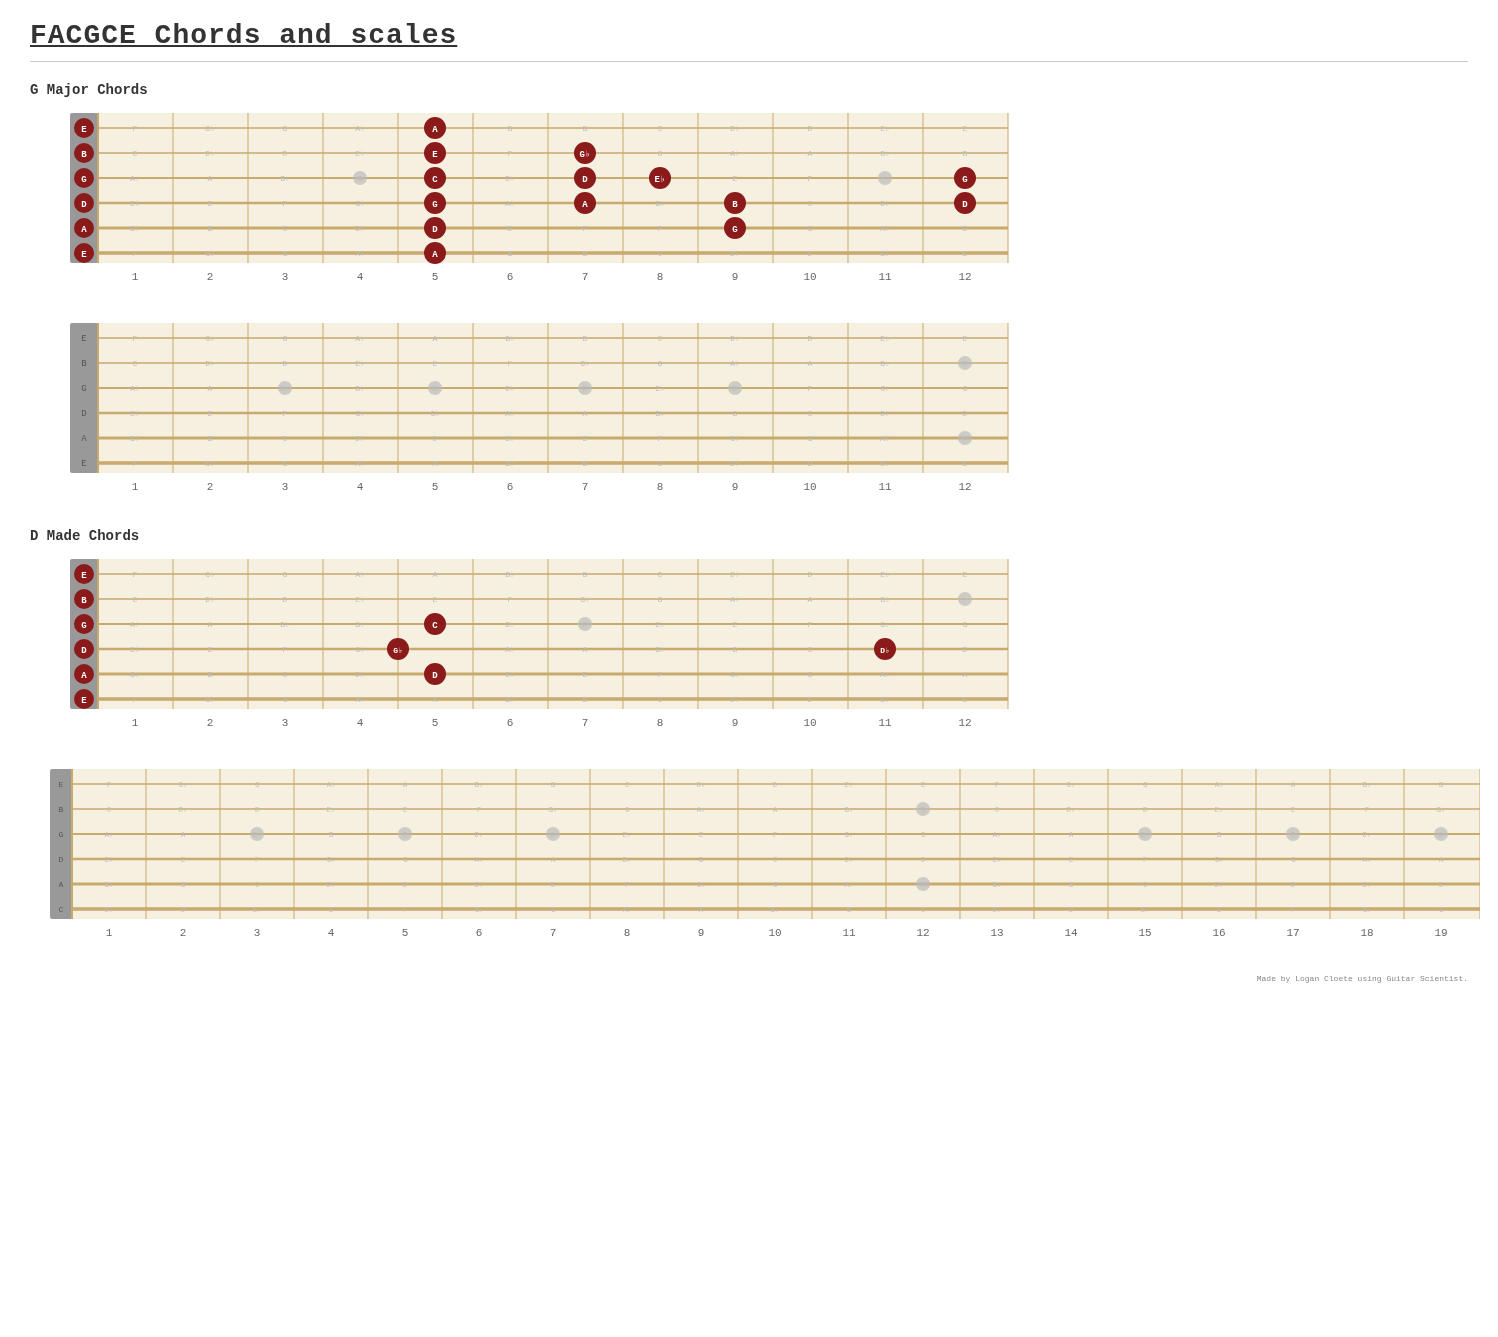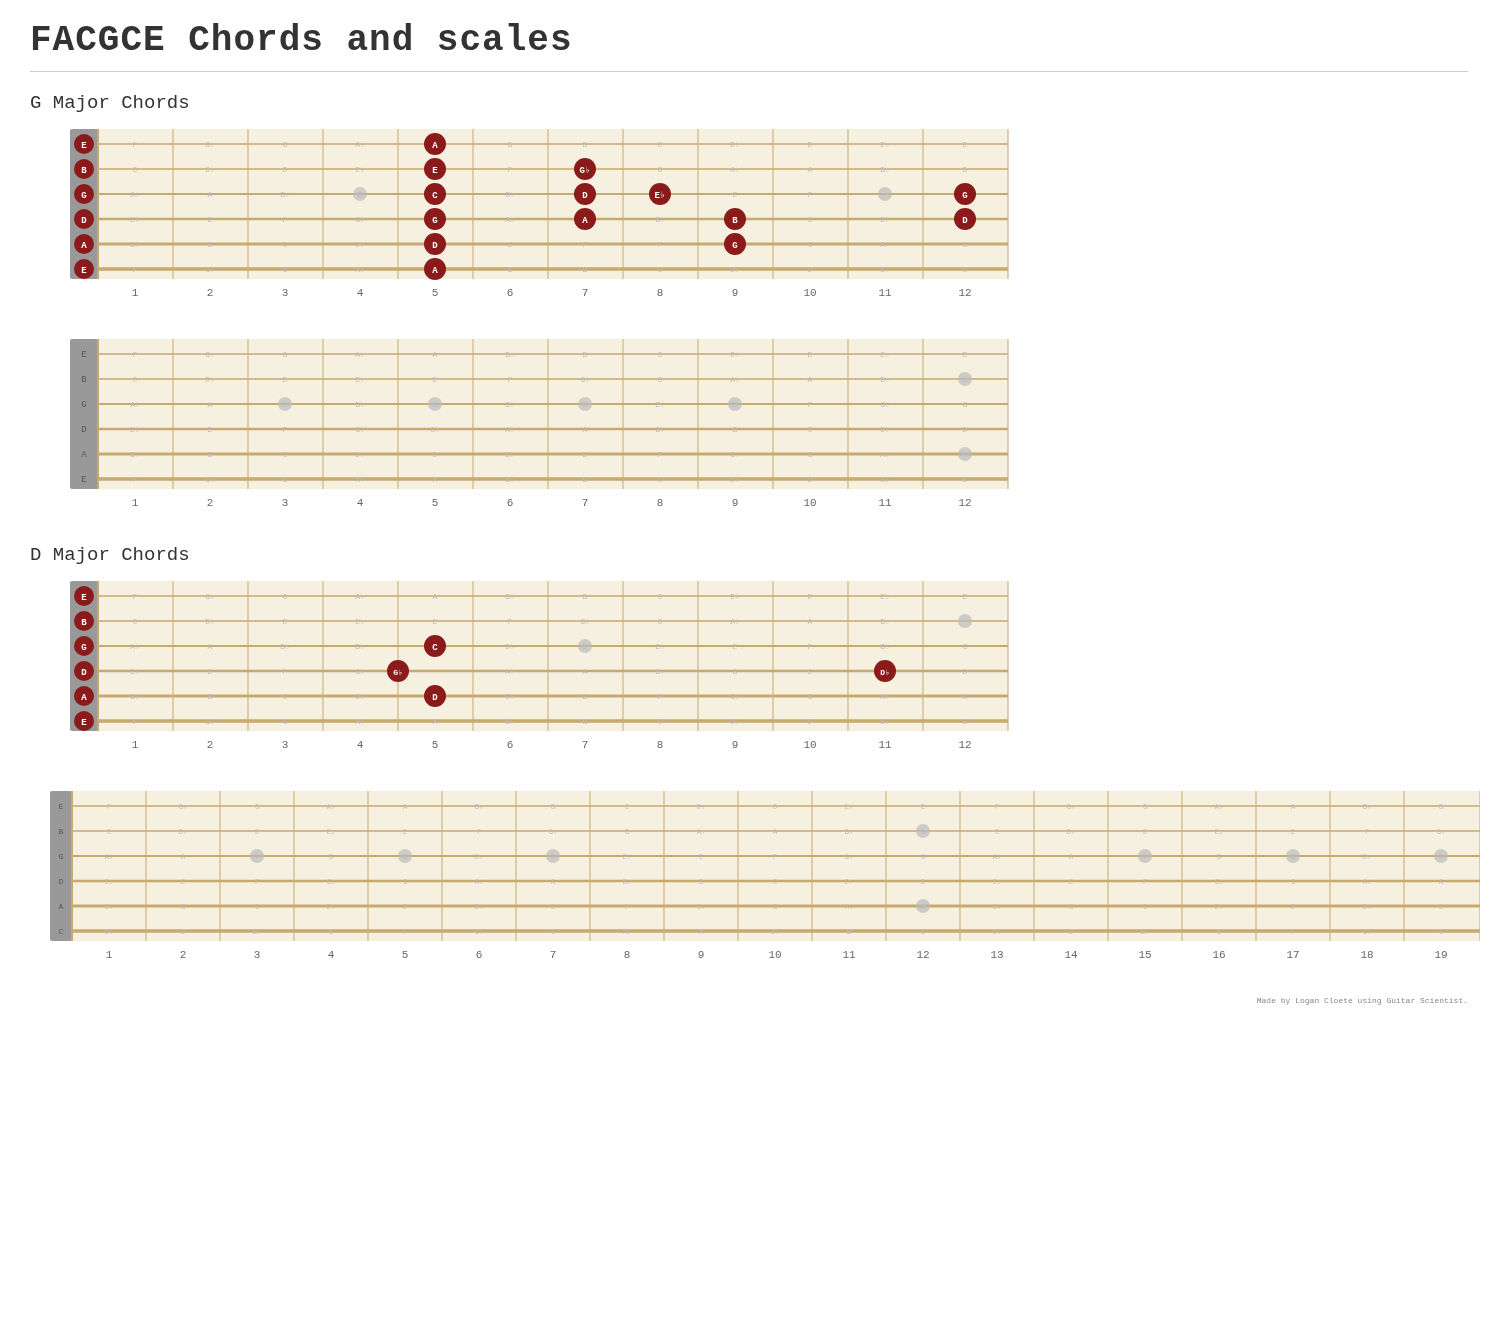--- a/index.html
+++ b/index.html
@@ -4,39 +4,40 @@
   <style>
     * { box-sizing: border-box; margin: 0; padding: 0; }
     body {
       background: #fff;
       font-family: 'Courier New', Courier, monospace;
       padding: 20px 30px;
       color: #333;
     }
 
     h1 {
-      font-size: 36px;
+      font-size: 28px;
       font-weight: bold;
       margin-bottom: 10px;
       letter-spacing: 1px;
+      text-decoration: underline;
     }
 
     .divider {
       border: none;
       border-top: 1px solid #ccc;
       margin-bottom: 20px;
     }
 
     .section {
       margin-bottom: 30px;
     }
 
     .section-title {
-      font-size: 19px;
-      font-weight: normal;
+      font-size: 14px;
+      font-weight: bold;
       margin-bottom: 10px;
     }
 
     .footer-text {
       font-size: 8px;
       color: #888;
       text-align: right;
       margin-top: 8px;
     }
 
@@ -344,21 +345,21 @@
       <text x="590" y="172" text-anchor="middle" fill="#666" font-size="11">8</text>
       <text x="665" y="172" text-anchor="middle" fill="#666" font-size="11">9</text>
       <text x="740" y="172" text-anchor="middle" fill="#666" font-size="11">10</text>
       <text x="815" y="172" text-anchor="middle" fill="#666" font-size="11">11</text>
       <text x="895" y="172" text-anchor="middle" fill="#666" font-size="11">12</text>
     </svg>
   </div>
 </div>
 
 <div class="section">
-  <div class="section-title">D Major Chords</div>
+  <div class="section-title">D Made Chords</div>
   <div class="fb-svg-wrapper">
     <svg width="940" height="175">
 
       <rect x="0" y="5" width="28" height="150" fill="#999" rx="2"></rect>
       <circle cx="14" cy="20" r="10" fill="#8B1A1A"></circle>
       <text x="14" y="24" text-anchor="middle" fill="white" font-size="9" font-weight="bold">E</text>
       <circle cx="14" cy="45" r="10" fill="#8B1A1A"></circle>
       <text x="14" y="49" text-anchor="middle" fill="white" font-size="9" font-weight="bold">B</text>
       <circle cx="14" cy="70" r="10" fill="#8B1A1A"></circle>
       <text x="14" y="74" text-anchor="middle" fill="white" font-size="9" font-weight="bold">G</text>

